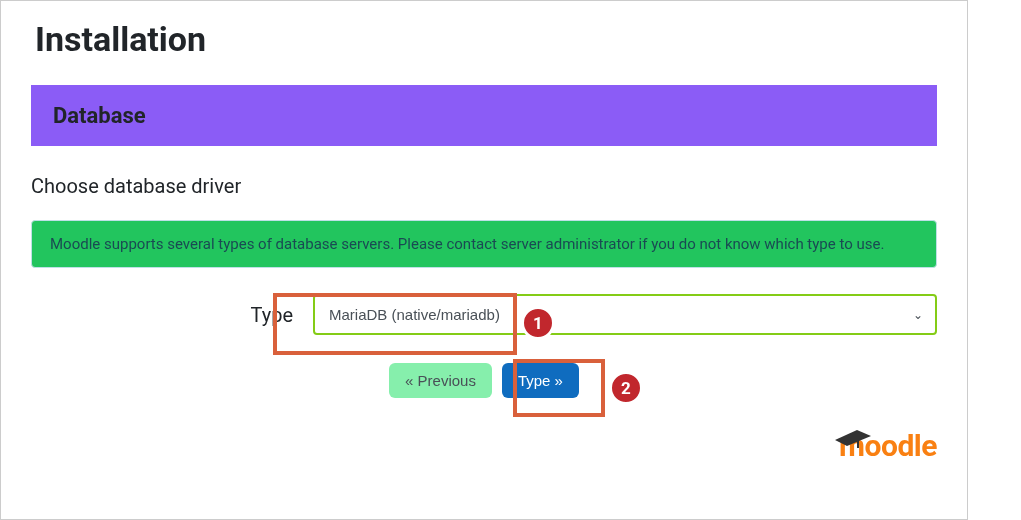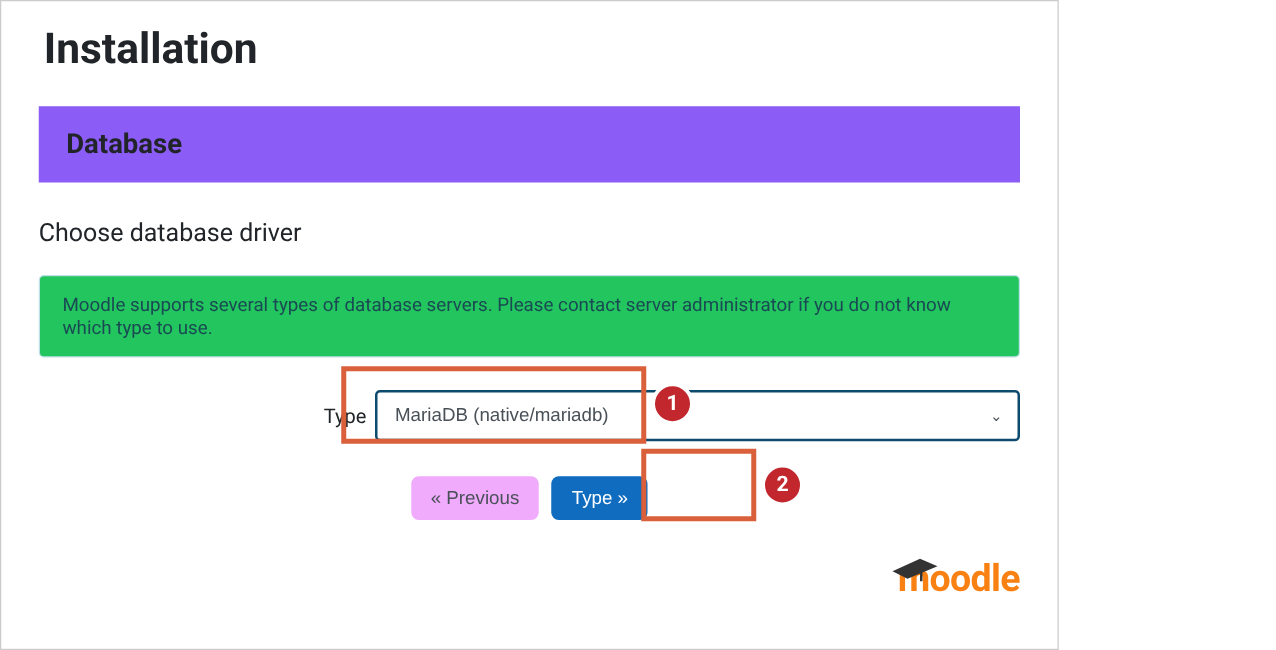--- a/index.html
+++ b/index.html
@@ -3,21 +3,21 @@
 <meta charset="utf-8">
 <style>
   body {
     margin: 0;
     padding: 0;
     font-family: -apple-system, BlinkMacSystemFont, "Segoe UI", Roboto, "Helvetica Neue", Arial, sans-serif;
     background: #fff;
     color: #212529;
   }
   .frame {
-    width: 847px;
+    width: 968px;
     height: 520px;
     box-sizing: border-box;
     border: 1px solid #ccc;
     padding: 18px 30px 14px 30px;
     position: relative;
   }
   .page-title {
     font-size: 34px;
     font-weight: 700;
     margin: 0 0 26px 4px;
@@ -48,36 +48,36 @@
     margin: 0 0 26px 0;
   }
   .form-row {
     display: flex;
     align-items: center;
     margin: 0 0 28px 0;
   }
   .form-label {
     width: 262px;
     text-align: right;
-    padding-right: 7px;
-    font-size: 16px;
+    padding-right: 20px;
+    font-size: 20px;
     color: #212529;
   }
   .select-wrap {
     position: relative;
     flex: 1;
   }
   .db-select {
     width: 100%;
     box-sizing: border-box;
     padding: 10px 36px 10px 14px;
     font-size: 15px;
     color: #495057;
     background: #fff;
-    border: 2px solid #0c4a6e;
+    border: 2px solid #84cc16;
     border-radius: 4px;
     appearance: none;
     -webkit-appearance: none;
     -moz-appearance: none;
   }
   .chevron {
     position: absolute;
     right: 14px;
     top: 50%;
     transform: translateY(-50%);
@@ -93,21 +93,21 @@
   .btn {
     display: inline-block;
     padding: 9px 16px;
     font-size: 15px;
     border-radius: 6px;
     border: none;
     cursor: pointer;
     margin: 0;
   }
   .btn-prev {
-    background: #f0abfc;
+    background: #86efac;
     color: #495057;
   }
   .btn-next {
     background: #0f6cbf;
     color: #fff;
     margin-left: 6px;
   }
   .logo-row {
     text-align: right;
   }

